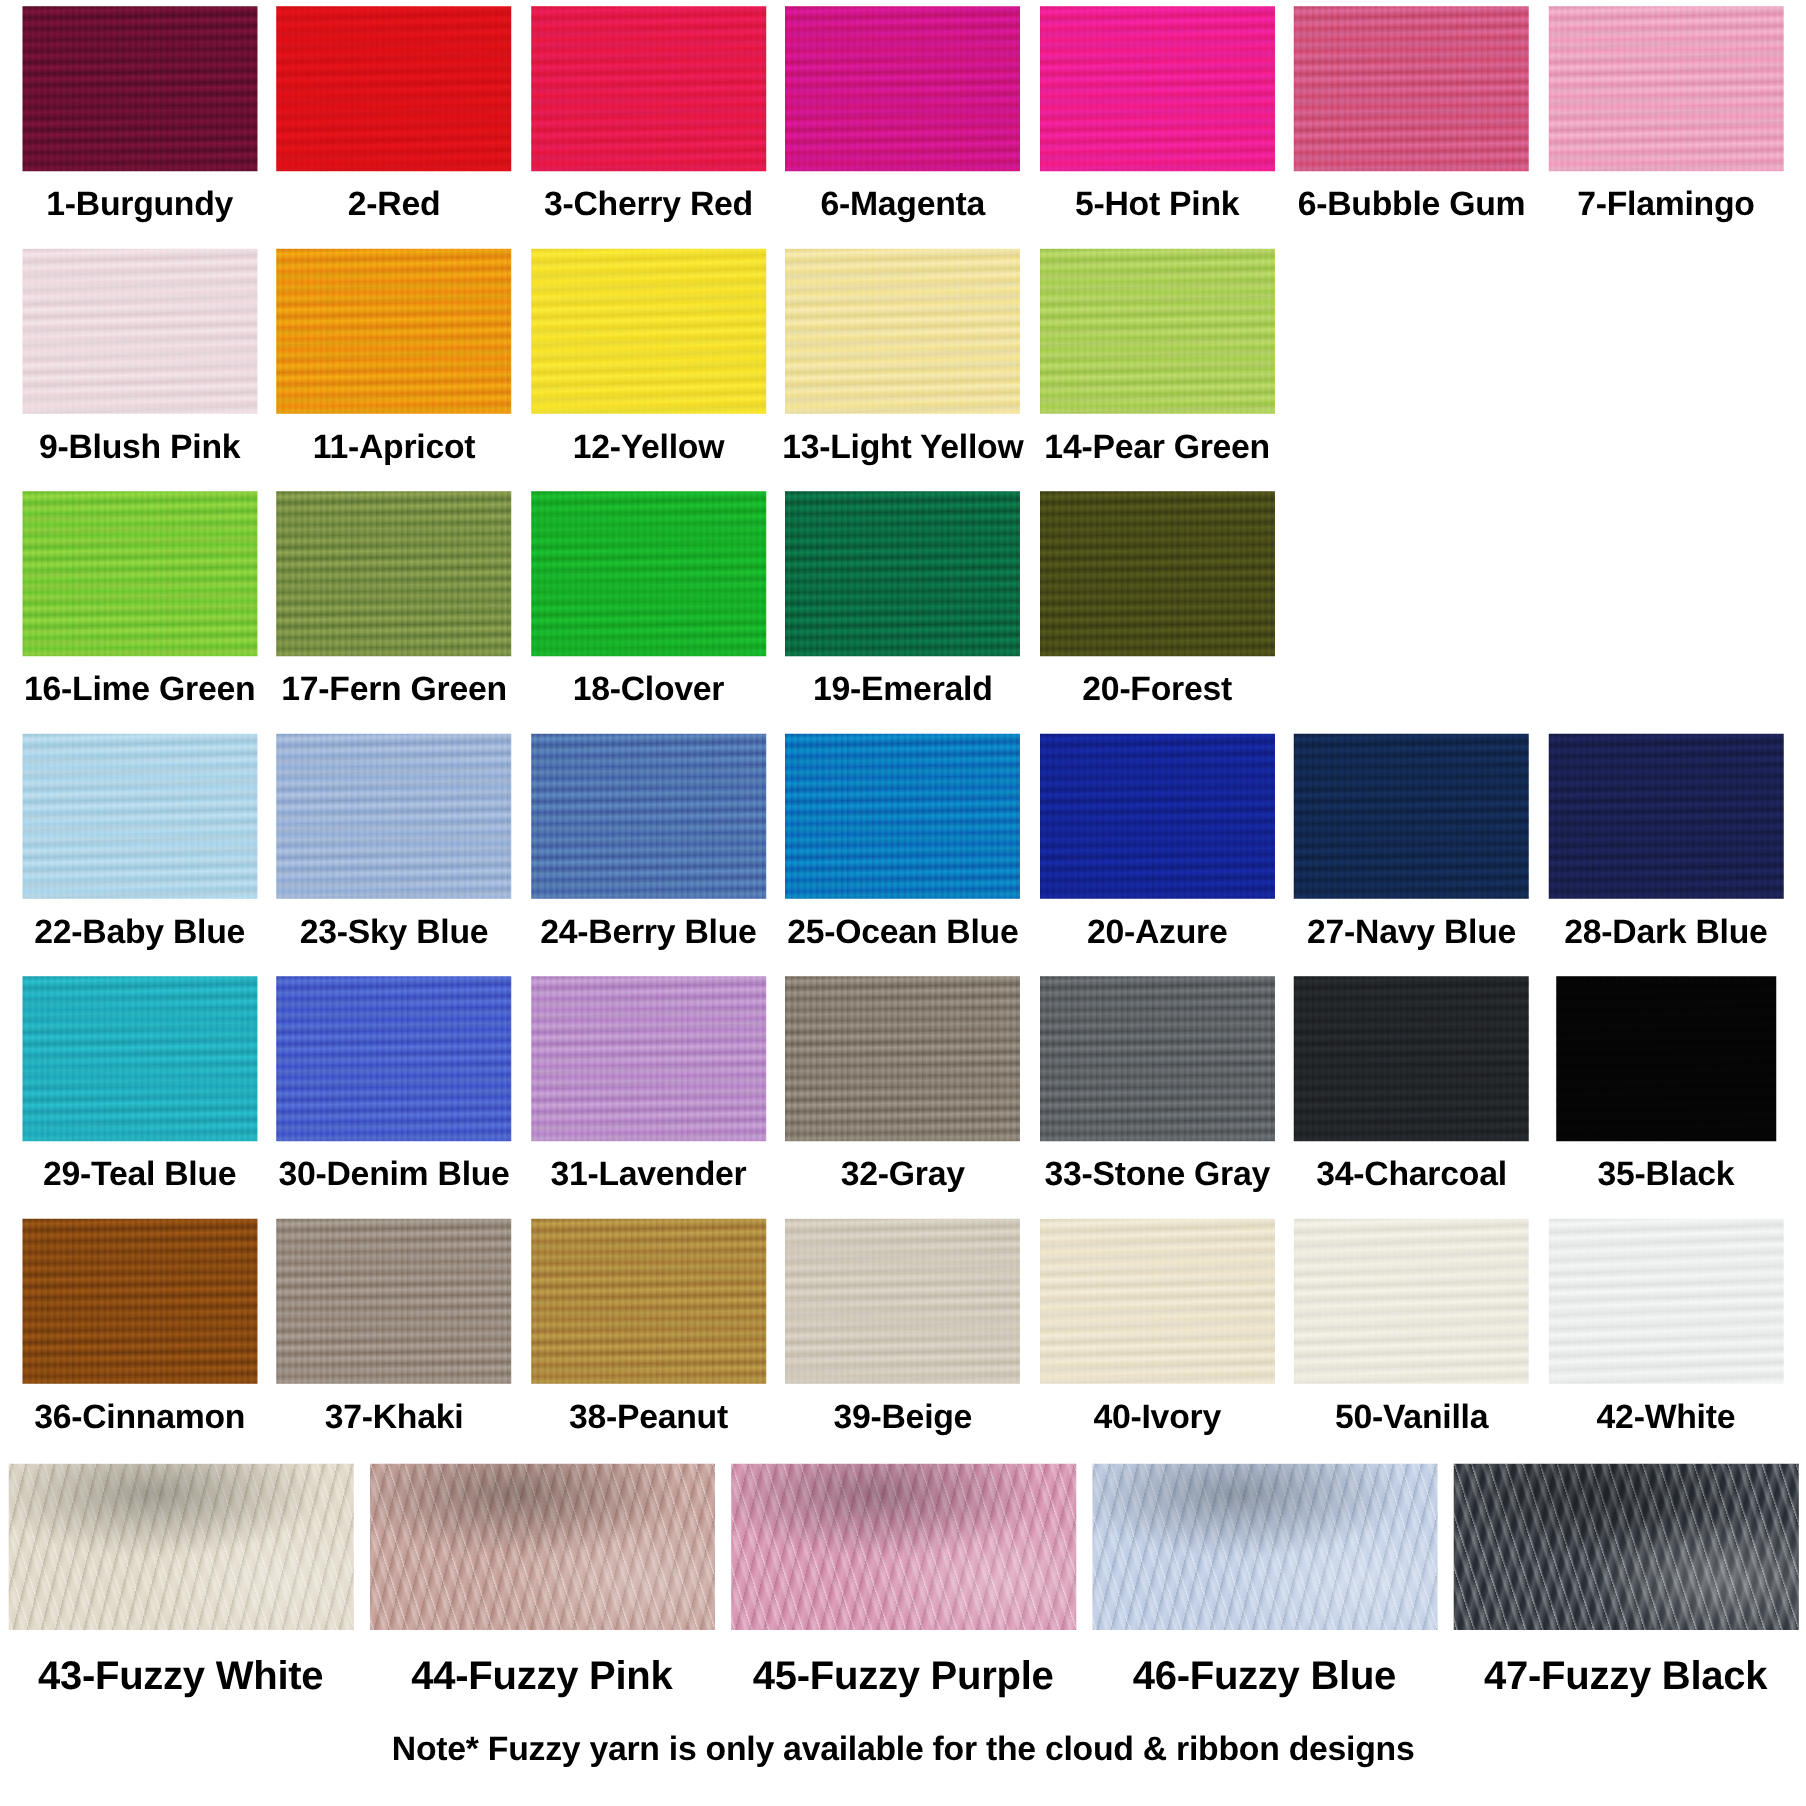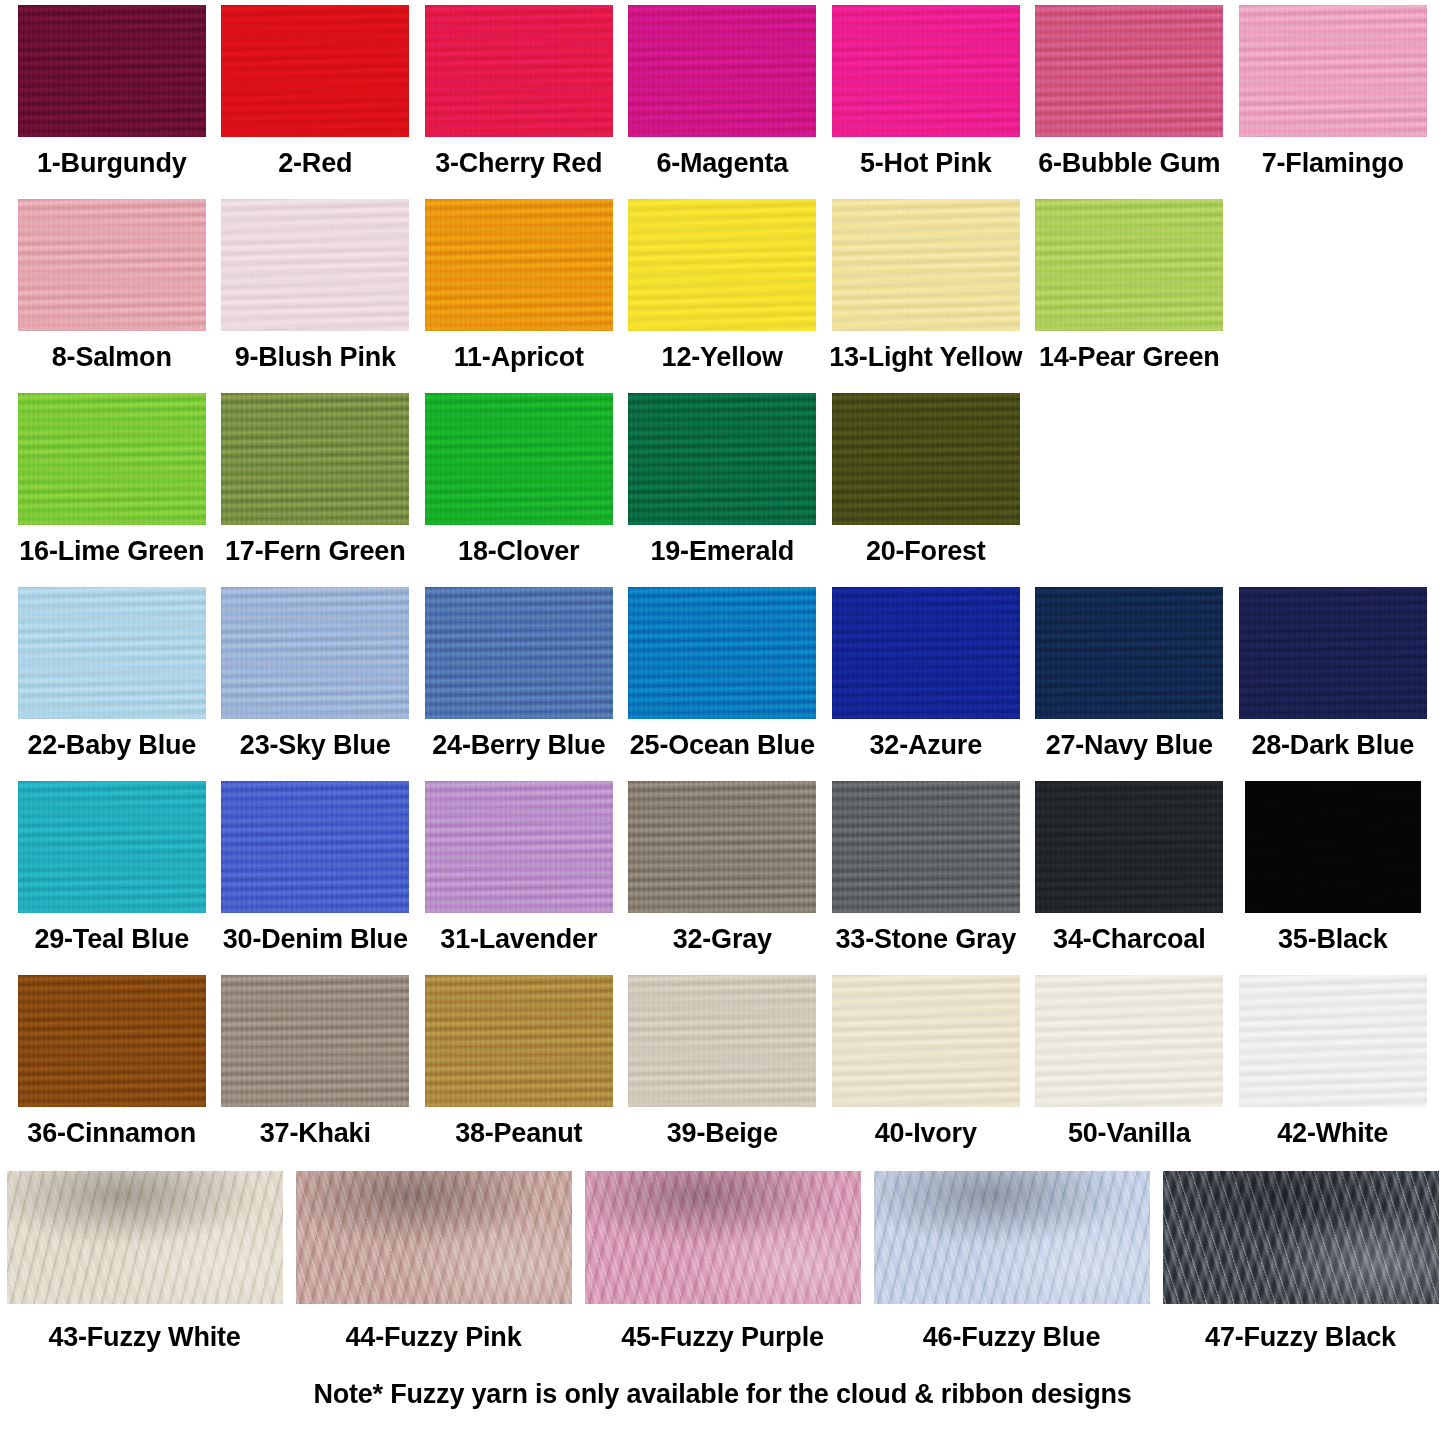--- a/index.html
+++ b/index.html
@@ -121,21 +121,21 @@
         rgba(0,0,0,0) 11px);
     opacity:.6;
   }
   .fuzzy-swatch .fz3{
     position:absolute;inset:0;
     background-image:
       radial-gradient(ellipse 70% 55% at 42% 18%, rgba(0,0,0,0.28), rgba(0,0,0,0) 70%),
       radial-gradient(ellipse 60% 60% at 78% 70%, rgba(255,255,255,0.25), rgba(255,255,255,0) 70%);
   }
   .fuzzy-label{
-    font-size:27px;
+    font-size:32px;
     font-weight:bold;
     line-height:1;
     margin-top:20px;
     white-space:nowrap;
     letter-spacing:-0.2px;
   }
 
   .note{
     width:100%;
     text-align:center;
@@ -202,27 +202,20 @@
         <div class="cell">
           <div class="swatch" style="background: rgb(244, 169, 199);">
             <div class="tex"></div>
             <div class="tex2"></div>
           </div>
           <div class="label">7-Flamingo</div>
         </div>
       </div>
       <div class="row">
         <div class="cell">
-          <div class="swatch" style="background: rgb(237, 173, 182);">
-            <div class="tex"></div>
-            <div class="tex2"></div>
-          </div>
-          <div class="label">8-Salmon</div>
-        </div>
-        <div class="cell">
           <div class="swatch" style="background: rgb(243, 225, 230);">
             <div class="tex"></div>
             <div class="tex2"></div>
           </div>
           <div class="label">9-Blush Pink</div>
         </div>
         <div class="cell">
           <div class="swatch" style="background: rgb(242, 156, 16);">
             <div class="tex"></div>
             <div class="tex2"></div>
@@ -315,21 +308,21 @@
             <div class="tex"></div>
             <div class="tex2"></div>
           </div>
           <div class="label">25-Ocean Blue</div>
         </div>
         <div class="cell">
           <div class="swatch" style="background: rgb(20, 37, 155);">
             <div class="tex"></div>
             <div class="tex2"></div>
           </div>
-          <div class="label">32-Azure</div>
+          <div class="label">20-Azure</div>
         </div>
         <div class="cell">
           <div class="swatch" style="background: rgb(19, 42, 83);">
             <div class="tex"></div>
             <div class="tex2"></div>
           </div>
           <div class="label">27-Navy Blue</div>
         </div>
         <div class="cell">
           <div class="swatch" style="background: rgb(27, 33, 83);">

